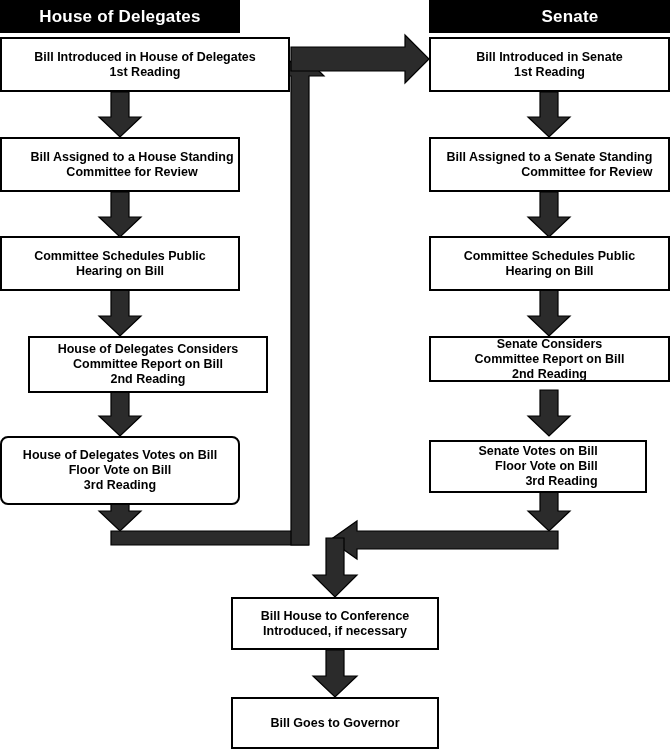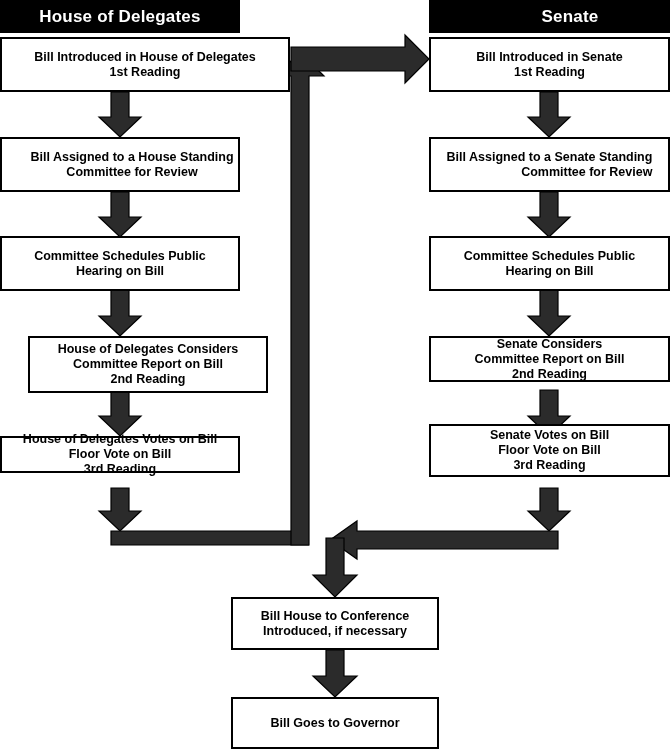--- a/index.html
+++ b/index.html
@@ -122,21 +122,21 @@
   </div>
 
   <div class="node" style="left:4px; top:336px; width:240px; height:57px;margin-left:24px;">
     <span class="lines">
       <span class="l">House of Delegates Considers</span>
       <span class="l">Committee Report on Bill</span>
       <span class="l">2nd Reading</span>
     </span>
   </div>
 
-  <div class="node" style="left:0px; top:436px; width:240px; height:37px;">
+  <div class="node" style="left:0px; top:436px; width:240px; height:69px;border-radius:8px;">
     <span class="lines">
       <span class="l">House of Delegates Votes on Bill</span>
       <span class="l">Floor Vote on Bill</span>
       <span class="l">3rd Reading</span>
     </span>
   </div>
 
   <div class="col-header" style="left:429px; top:0px; width:282px; height:33px;">Senate</div>
 
   <div class="node" style="left:429px; top:37px; width:241px; height:55px;">
@@ -161,21 +161,21 @@
   </div>
 
   <div class="node" style="left:429px; top:336px; width:241px; height:46px;">
     <span class="lines">
       <span class="l">Senate Considers</span>
       <span class="l">Committee Report on Bill</span>
       <span class="l">2nd Reading</span>
     </span>
   </div>
 
-  <div class="node" style="left:429px; top:424px; width:241px; height:53px;">
+  <div class="node" style="left:429px; top:440px; width:218px; height:53px;text-align:right;">
     <span class="lines">
       <span class="l">Senate Votes on Bill</span>
       <span class="l">Floor Vote on Bill</span>
       <span class="l">3rd Reading</span>
     </span>
   </div>
 
   <div class="node" style="left:231px; top:597px; width:208px; height:53px;">
     <span class="lines">
       <span class="l">Bill House to Conference</span>

